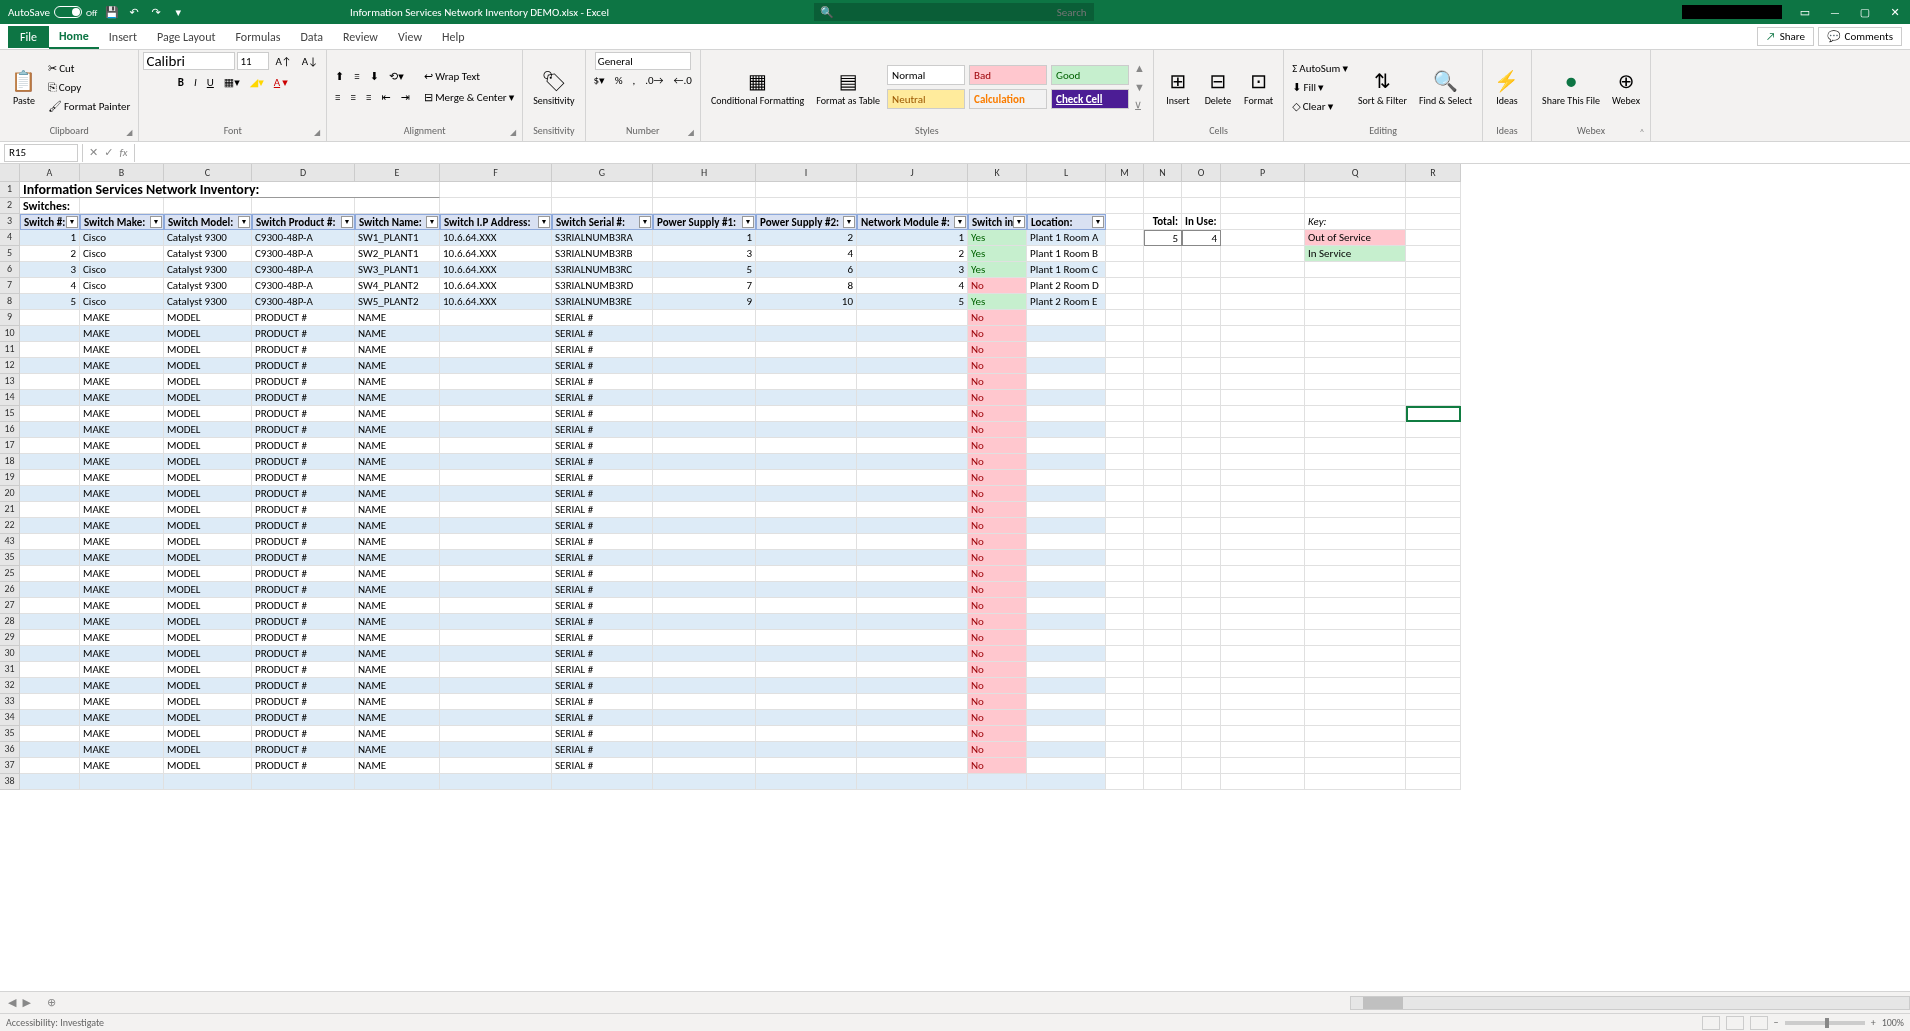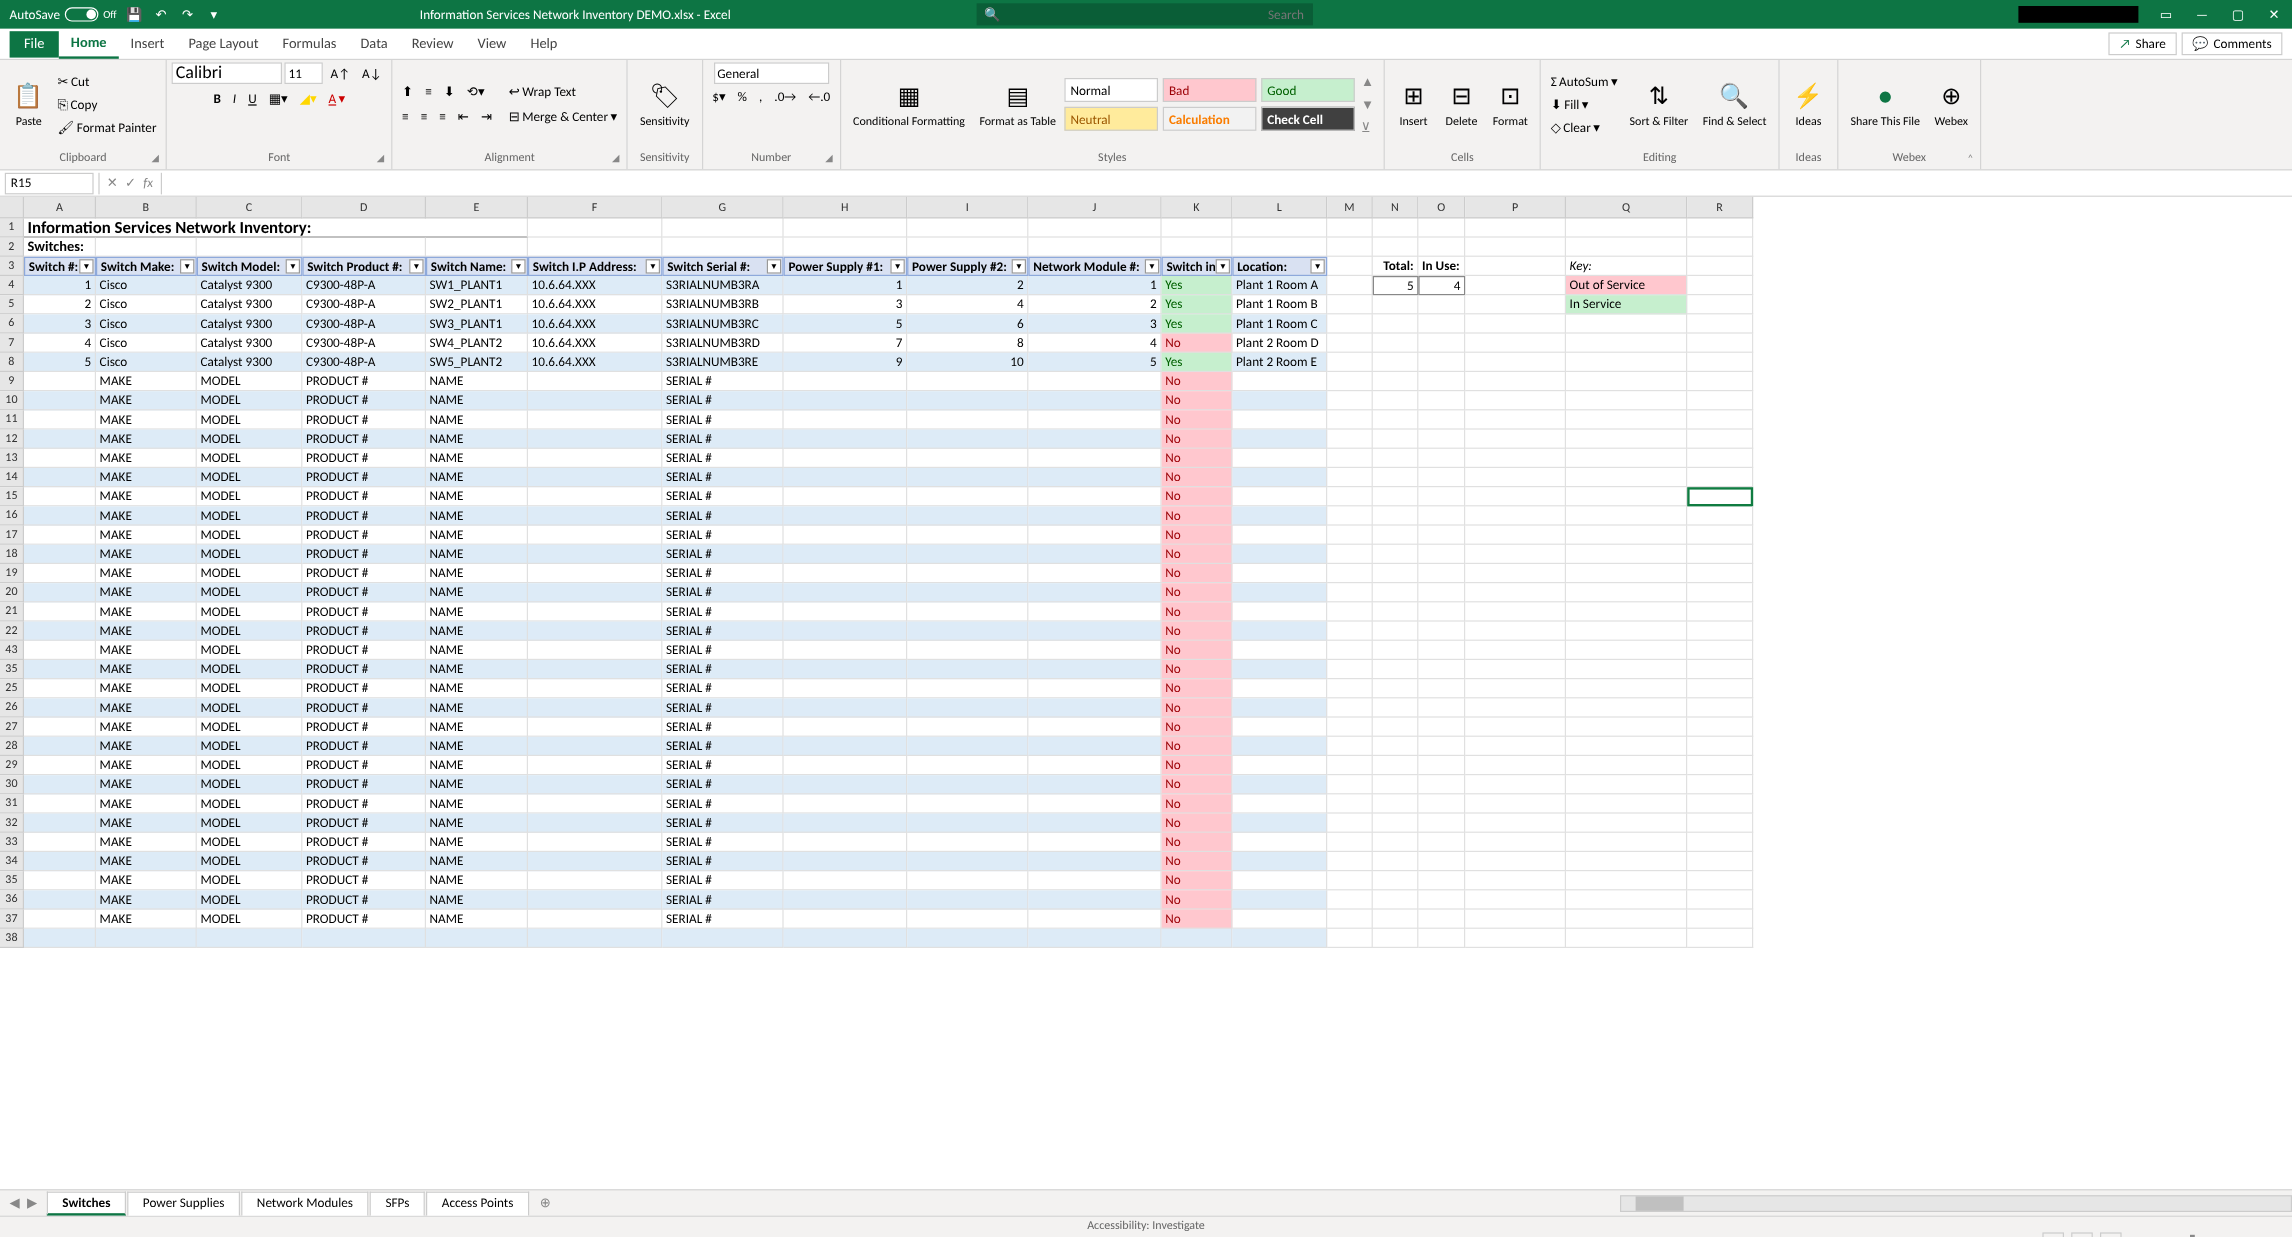--- a/index.html
+++ b/index.html
@@ -43,21 +43,21 @@
 .font-select { width: 92px; height: 18px; border: 1px solid #ccc; font-size: 15px; padding: 0 2px; }
 .size-select { width: 32px; height: 18px; border: 1px solid #ccc; font-size: 11px; padding: 0 2px; }
 .fmt-select { width: 96px; height: 18px; border: 1px solid #ccc; font-size: 11px; padding: 0 2px; }
 
 .style-cell { width: 78px; height: 20px; border: 1px solid #ccc; font-size: 11px; display: flex; align-items: center; padding: 0 4px; margin: 1px; cursor: pointer; }
 .style-normal { background: #fff; }
 .style-bad { background: #ffc7ce; color: #9c0006; }
 .style-good { background: #c6efce; color: #006100; }
 .style-neutral { background: #ffeb9c; color: #9c5700; }
 .style-calc { background: #f2f2f2; color: #fa7d00; font-weight: bold; }
-.style-check { background: #404040; color: #fff; font-weight: bold; }
+.style-check { background: #4c1d95; color: #fff; font-weight: bold; text-decoration: underline; }
 
 
 .formula-bar { height: 22px; display: flex; align-items: center; border-bottom: 1px solid #d4d4d4; }
 .name-box { width: 74px; height: 18px; border: 1px solid #ccc; margin: 12px 4px; padding: 0 4px; font-size: 11px; }
 .fx-icons { display: flex; gap: 6px; padding: 0 6px; color: #888; border-left: 1px solid #ccc; border-right: 1px solid #ccc; height: 18px; align-items: center; }
 .fx-input { flex: 1; border: none; outline: none; font-size: 11px; padding: 0 4px; }
 
 
 .grid-container { position: relative; height: calc(100vh - 24px - 26px - 92px - 22px - 22px - 18px); overflow: auto; }
 .grid { display: grid; font-size: 11px; color: #000; }
@@ -82,21 +82,21 @@
 
 .sheet-tabs { height: 22px; display: flex; align-items: center; border-top: 1px solid #d4d4d4; background: #f3f2f1; font-size: 11px; }
 .sheet-nav { padding: 0 8px; color: #888; display: flex; gap: 6px; }
 .sheet-tab { padding: 2px 12px; border: 1px solid #ccc; border-bottom: none; background: #fff; cursor: pointer; margin-right: 1px; }
 .sheet-tab.active { border-bottom: 2px solid #0d7544; font-weight: bold; }
 .sheet-add { padding: 0 8px; cursor: pointer; color: #888; }
 .sheet-scroll { margin-left: auto; width: 560px; height: 14px; background: #e6e6e6; border: 1px solid #ccc; position: relative; }
 .sheet-scroll .thumb { position: absolute; left: 12px; width: 40px; height: 100%; background: #c0c0c0; }
 
 
-.status-bar { height: 18px; background: #f3f2f1; border-top: 1px solid #d4d4d4; display: flex; align-items: center; font-size: 10px; color: #666; padding: 0 6px; flex-direction: column; }
+.status-bar { height: 18px; background: #f3f2f1; border-top: 1px solid #d4d4d4; display: flex; align-items: center; font-size: 10px; color: #666; padding: 0 6px; }
 .status-right { margin-left: auto; display: flex; align-items: center; gap: 6px; }
 .view-btn { width: 18px; height: 14px; border: 1px solid #ccc; cursor: pointer; }
 .zoom-slider { width: 80px; height: 4px; background: #ccc; position: relative; }
 .zoom-slider .thumb { position: absolute; left: 50%; top: -3px; width: 4px; height: 10px; background: #888; }
 </style>
 </head>
 <body>
 
 <div class="title-bar">
   <div class="left">
@@ -1110,27 +1110,20 @@
       <div class="cell"></div>
       <div class="cell"></div>
     </div>
 </div>
 
 <div class="sheet-tabs">
   <div class="sheet-nav">
     <span>◀</span>
     <span>▶</span>
   </div>
-  <div id="sheet-tabs-holder" style="display:flex;">
-      <div class="sheet-tab active">Switches</div>
-      <div class="sheet-tab">Power Supplies</div>
-      <div class="sheet-tab">Network Modules</div>
-      <div class="sheet-tab">SFPs</div>
-      <div class="sheet-tab">Access Points</div>
-    </div>
   <div class="sheet-add">⊕</div>
   <div class="sheet-scroll">
       <div class="thumb"></div>
     </div>
 </div>
 
 <div class="status-bar">
   <span>Accessibility: Investigate</span>
   <div class="status-right">
     <span class="view-btn"></span>

